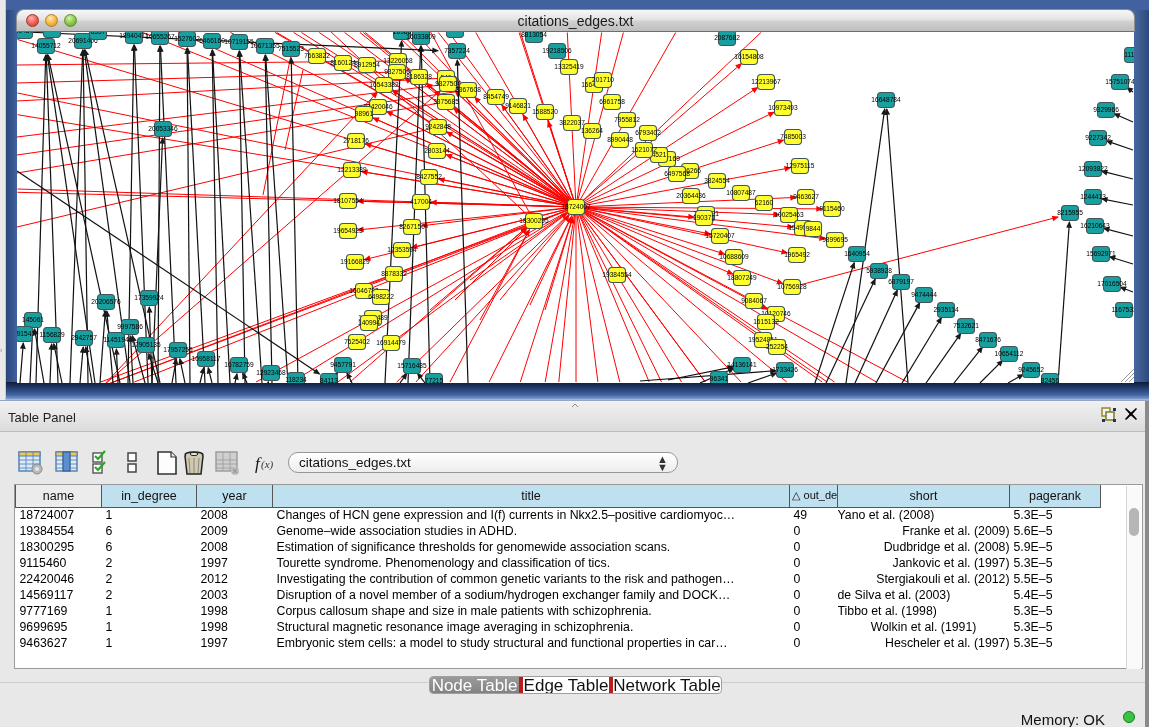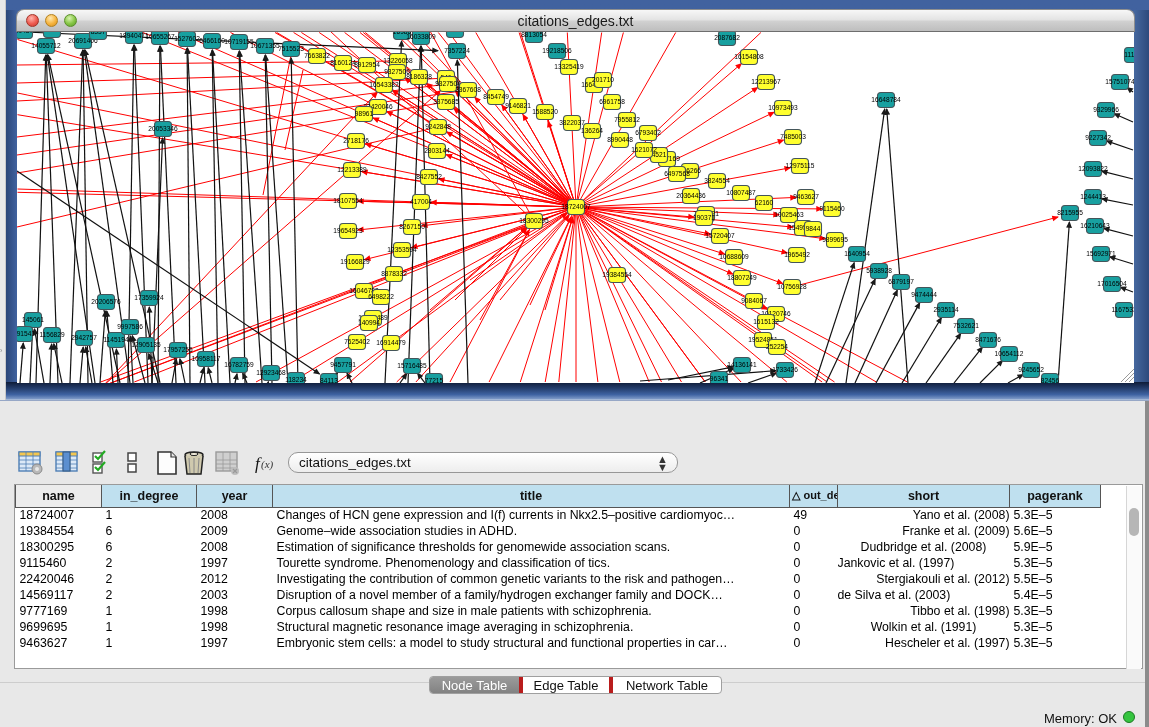--- a/index.html
+++ b/index.html
@@ -13,33 +13,33 @@
 .light{position:absolute;top:4px;width:13px;height:13px;border-radius:50%}
 #canvas{position:absolute;left:17px;top:32px;width:1117px;height:351px;background:#fff;overflow:hidden}
 #panel{position:absolute;left:0;top:400px;width:1149px;height:327px;background:#e8e8e8;border-top:1px solid #96a7c6}
 #phead{position:absolute;left:0;top:0;width:1149px;height:31px;background:linear-gradient(180deg,#f1f1f1,#dcdcdc);border-bottom:1px solid #bdbdbd}
 #phead .t{position:absolute;left:8px;top:9px;font-size:13px;color:#222}
 #toolbar{position:absolute;left:0;top:32px;width:1149px;height:50px}
 #combo{position:absolute;left:288px;top:19px;width:390px;height:21px;border:1px solid #979797;border-radius:10px;background:linear-gradient(180deg,#ffffff,#ededed);font-size:13.5px;color:#111;line-height:19px;padding-left:10px}
 #combo .arr{position:absolute;right:9px;top:2px;font-size:11px;color:#333;line-height:8px}
 #tablewrap{position:absolute;left:14px;top:83px;width:1129px;height:185px;background:#fff;border:1px solid #9a9a9a}
 table.grid{border-collapse:collapse;table-layout:fixed;width:1085px;font-size:12.5px}
-table.grid th{height:22px;background:#bfe0ef;border:1px solid #555;border-top:none;font-weight:bold;font-size:12.5px;color:#111;overflow:hidden;white-space:nowrap}
+table.grid th{height:22px;background:#bfe0ef;border:1px solid #555;border-top:none;font-weight:normal;font-size:12.5px;color:#111;overflow:hidden;white-space:nowrap}
 table.grid th.first{background:#ececec}
 table.grid td{height:16px;padding:0 0 0 4px;color:#000;white-space:nowrap;overflow:hidden;font-size:12.3px}
 #vscroll{position:absolute;right:1px;top:1px;width:15px;height:183px;background:#fafafa;border-left:1px solid #d6d6d6}
 #vthumb{position:absolute;left:2px;top:22px;width:10px;height:28px;border-radius:5px;background:#b6b6b6}
 #tabbar{position:absolute;left:0;top:268px;width:1149px;height:32px}
 #tabline{position:absolute;left:0;top:13px;width:1149px;height:1px;background:#cdcdcd}
 #seg{position:absolute;left:429px;top:7px;width:293px;height:18px;border:1px solid #9f9f9f;border-radius:4px;background:#fff;display:flex;overflow:hidden}
-#seg div{flex:1;text-align:center;font-size:13px;line-height:17px;color:#111}
+#seg div{flex:1;text-align:center;font-size:17px;line-height:17px;color:#111}
 #seg div.sel{background:linear-gradient(180deg,#9b9b9b,#828282);color:#fff}
 #seg div+div{border-left:4px solid #b91c1c}
 #status{position:absolute;left:0;top:300px;width:1149px;height:27px}
-#status .m{position:absolute;right:32px;top:10px;font-size:13px;color:#111}
+#status .m{position:absolute;right:44px;top:10px;font-size:15px;color:#111}
 #status .dot{position:absolute;right:14px;top:10px;width:12px;height:12px;border-radius:50%;background:#35c53f;border:1px solid #1d7a24}
 #rightedge{position:absolute;right:0;top:0;width:4px;height:327px;background:#8b8b8b}
 </style></head><body>
 <div id="page">
 <div id="desktop"></div>
 <div id="leftstrip"></div>
     <div style="position:absolute;left:0px;top:347px;width:5px;height:8px;color:#8a8a8a;font-size:7px">›</div>
 <div id="dleft"></div>
     <div id="dright"></div>
     <div id="dbottom"></div>
@@ -536,20 +536,36 @@
         <text x="818.0" y="210.3" font-size="6.6" text-anchor="middle" fill="#000" font-family="Liberation Sans, sans-serif">9899695</text>
         <rect x="508.5" y="181.5" width="17" height="15" rx="3.5" fill="#ffff2e" stroke="#44555a" stroke-width="1.1"></rect>
         <text x="517.0" y="191.3" font-size="6.6" text-anchor="middle" fill="#000" font-family="Liberation Sans, sans-serif">18300295</text>
         <rect x="550.5" y="167.5" width="17" height="15" rx="3.5" fill="#ffff2e" stroke="#44555a" stroke-width="1.1"></rect>
         <text x="559.0" y="177.3" font-size="6.6" text-anchor="middle" fill="#000" font-family="Liberation Sans, sans-serif">18724007</text>
         <line x1="1104" y1="350" x2="1119" y2="335" stroke="#9a9a9a" stroke-width="1"></line>
         <line x1="1108" y1="350" x2="1119" y2="339" stroke="#9a9a9a" stroke-width="1"></line>
         <line x1="1112" y1="350" x2="1119" y2="343" stroke="#9a9a9a" stroke-width="1"></line>
       </svg></div>
 <div id="panel">
+ <div id="phead">
+        <span class="t">Table Panel</span>
+  <svg style="position:absolute;right:32px;top:6px" width="16" height="16" viewBox="0 0 16 16">
+   <rect x="1" y="1" width="8" height="8" fill="#eef4fb" stroke="#9f8f33" stroke-width="1.6"></rect>
+   <rect x="5" y="5" width="8" height="8" fill="#eef4fb" stroke="#8a7f2e" stroke-width="1.6"></rect>
+   <rect x="12" y="1" width="3" height="3" fill="#17375e"></rect>
+          <rect x="1" y="12" width="3" height="3" fill="#17375e"></rect>
+          <rect x="12" y="12" width="3" height="3" fill="#17375e"></rect>
+  </svg>
+  <svg style="position:absolute;right:11px;top:6px" width="14" height="14" viewBox="0 0 14 14">
+   <path d="M2,1 L7,5.5 L12,1 L13,2 L8.5,7 L13,12 L12,13 L7,8.5 L2,13 L1,12 L5.5,7 L1,2 z" fill="#000"></path>
+  </svg>
+  <svg style="position:absolute;left:571px;top:2px" width="8" height="5" viewBox="0 0 8 5">
+          <path d="M1,4 L4,1 L7,4" fill="none" stroke="#8a8a8a" stroke-width="1"></path>
+        </svg>
+ </div>
  <div id="toolbar">
         <svg style="position:absolute;left:18px;top:17px" width="260" height="26" viewBox="0 0 260 26">
           <rect x="1" y="2" width="21" height="19" fill="#dce9f7" stroke="#4f7fb5" stroke-width="1.4"></rect>
           <rect x="1" y="2" width="21" height="4" fill="#f3c64f" stroke="#4f7fb5" stroke-width="1"></rect>
           <line x1="1" y1="10" x2="22" y2="10" stroke="#4f7fb5" stroke-width="0.8"></line>
           <line x1="1" y1="14" x2="22" y2="14" stroke="#4f7fb5" stroke-width="0.8"></line>
           <line x1="1" y1="18" x2="22" y2="18" stroke="#4f7fb5" stroke-width="0.8"></line>
           <line x1="8.0" y1="2" x2="8.0" y2="21" stroke="#4f7fb5" stroke-width="0.8"></line>
           <line x1="15.0" y1="2" x2="15.0" y2="21" stroke="#4f7fb5" stroke-width="0.8"></line>
           <circle cx="19" cy="19" r="5" fill="#b9b9b9" stroke="#8a8a8a"></circle>
@@ -609,75 +625,75 @@
               <th style="text-align:left;padding-left:2px;font-size:11px">△ out_de…</th>
               <th>short</th>
               <th>pagerank</th>
             </tr>
  <tr>
               <td>18724007</td>
               <td>1</td>
               <td>2008</td>
               <td>Changes of HCN gene expression and I(f) currents in Nkx2.5–positive cardiomyoc…</td>
               <td>49</td>
-              <td style="text-align:right;padding:0">Yano et al. (2008)</td>
+              <td style="text-align:left;padding:0">Yano et al. (2008)</td>
               <td>5.3E–5</td>
             </tr>
  <tr>
               <td>19384554</td>
               <td>6</td>
               <td>2009</td>
               <td>Genome–wide association studies in ADHD.</td>
               <td>0</td>
               <td style="text-align:right;padding:0">Franke et al. (2009)</td>
               <td>5.6E–5</td>
             </tr>
  <tr>
               <td>18300295</td>
               <td>6</td>
               <td>2008</td>
               <td>Estimation of significance thresholds for genomewide association scans.</td>
               <td>0</td>
-              <td style="text-align:center;padding:0">Dudbridge et al. (2008)</td>
+              <td style="text-align:right;padding:0">Dudbridge et al. (2008)</td>
               <td>5.9E–5</td>
             </tr>
  <tr>
               <td>9115460</td>
               <td>2</td>
               <td>1997</td>
               <td>Tourette syndrome. Phenomenology and classification of tics.</td>
               <td>0</td>
-              <td style="text-align:left;padding:0">Jankovic et al. (1997)</td>
+              <td style="text-align:right;padding:0">Jankovic et al. (1997)</td>
               <td>5.3E–5</td>
             </tr>
  <tr>
               <td>22420046</td>
               <td>2</td>
               <td>2012</td>
               <td>Investigating the contribution of common genetic variants to the risk and pathogen…</td>
               <td>0</td>
               <td style="text-align:right;padding:0">Stergiakouli et al. (2012)</td>
               <td>5.5E–5</td>
             </tr>
  <tr>
               <td>14569117</td>
               <td>2</td>
               <td>2003</td>
-              <td>Disruption of a novel member of a family/hydrogen exchanger family and DOCK…</td>
+              <td>Disruption of a novel member of a sodium/hydrogen exchanger family and DOCK…</td>
               <td>0</td>
               <td style="text-align:left;padding:0">de Silva et al. (2003)</td>
               <td>5.4E–5</td>
             </tr>
  <tr>
               <td>9777169</td>
               <td>1</td>
               <td>1998</td>
               <td>Corpus callosum shape and size in male patients with schizophrenia.</td>
               <td>0</td>
-              <td style="text-align:right;padding:0">Tibbo et al. (1998)</td>
+              <td style="text-align:left;padding:0">Tibbo et al. (1998)</td>
               <td>5.3E–5</td>
             </tr>
  <tr>
               <td>9699695</td>
               <td>1</td>
               <td>1998</td>
               <td>Structural magnetic resonance image averaging in schizophrenia.</td>
               <td>0</td>
               <td style="text-align:center;padding:0">Wolkin et al. (1991)</td>
               <td>5.3E–5</td>

